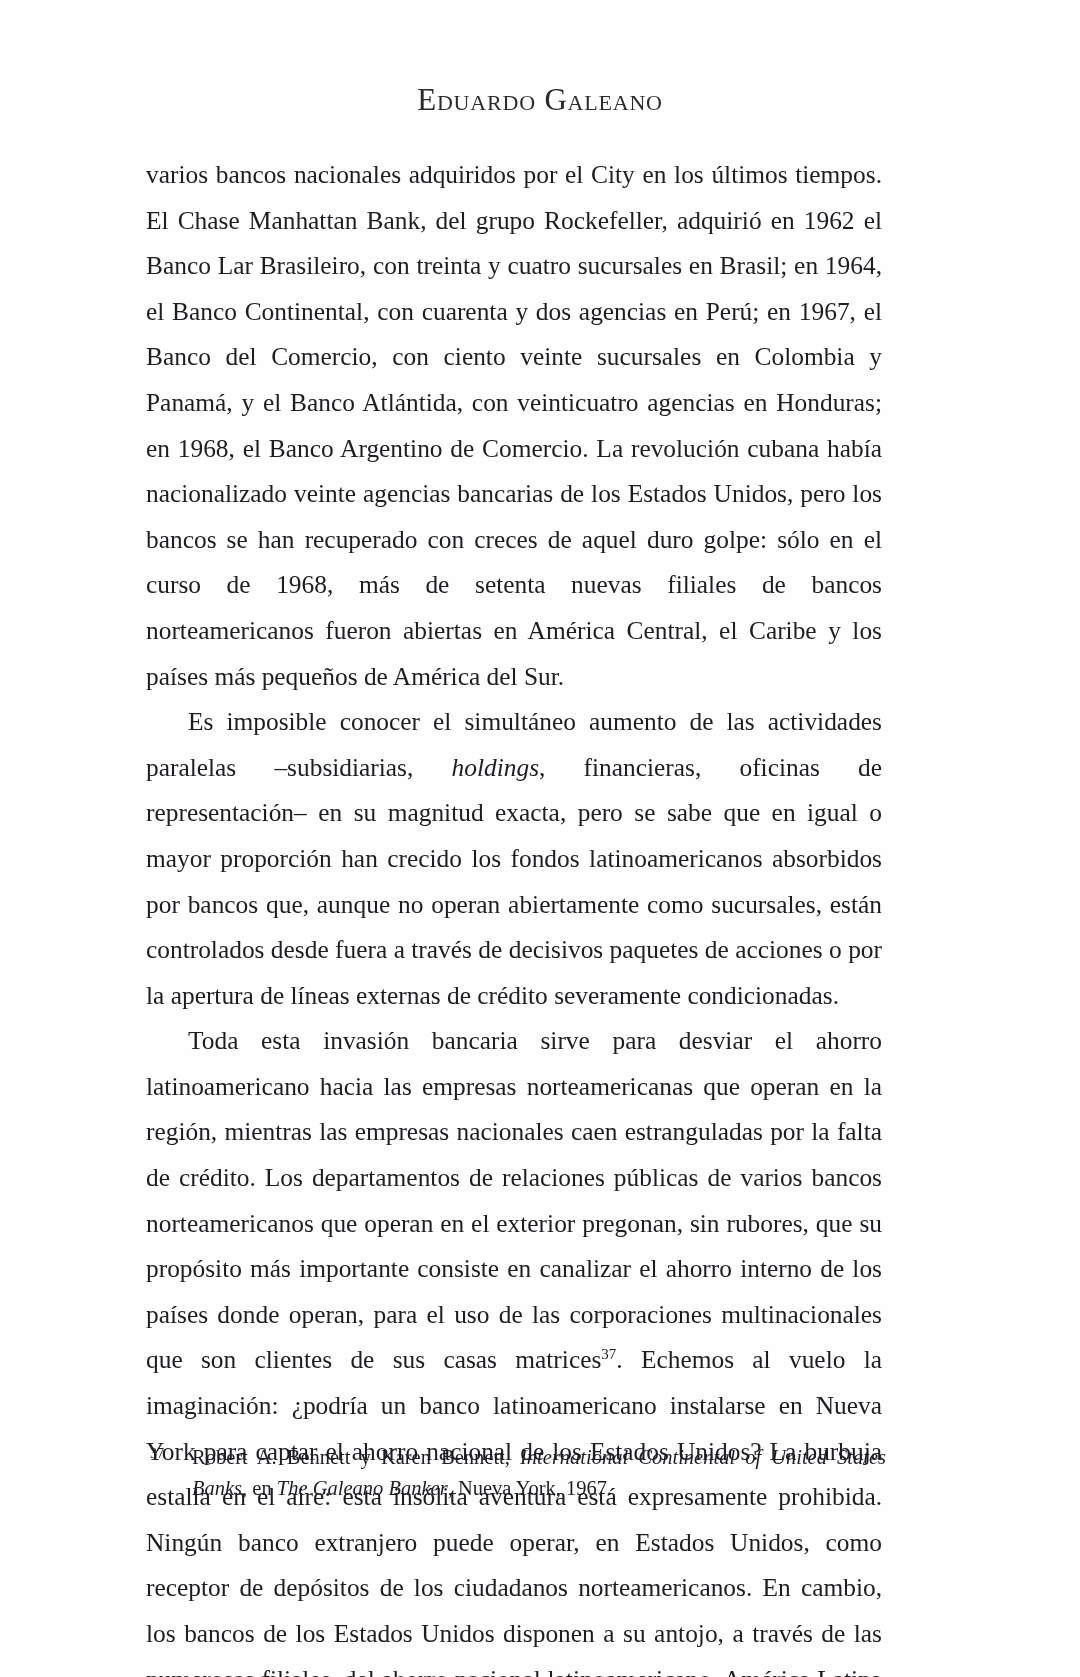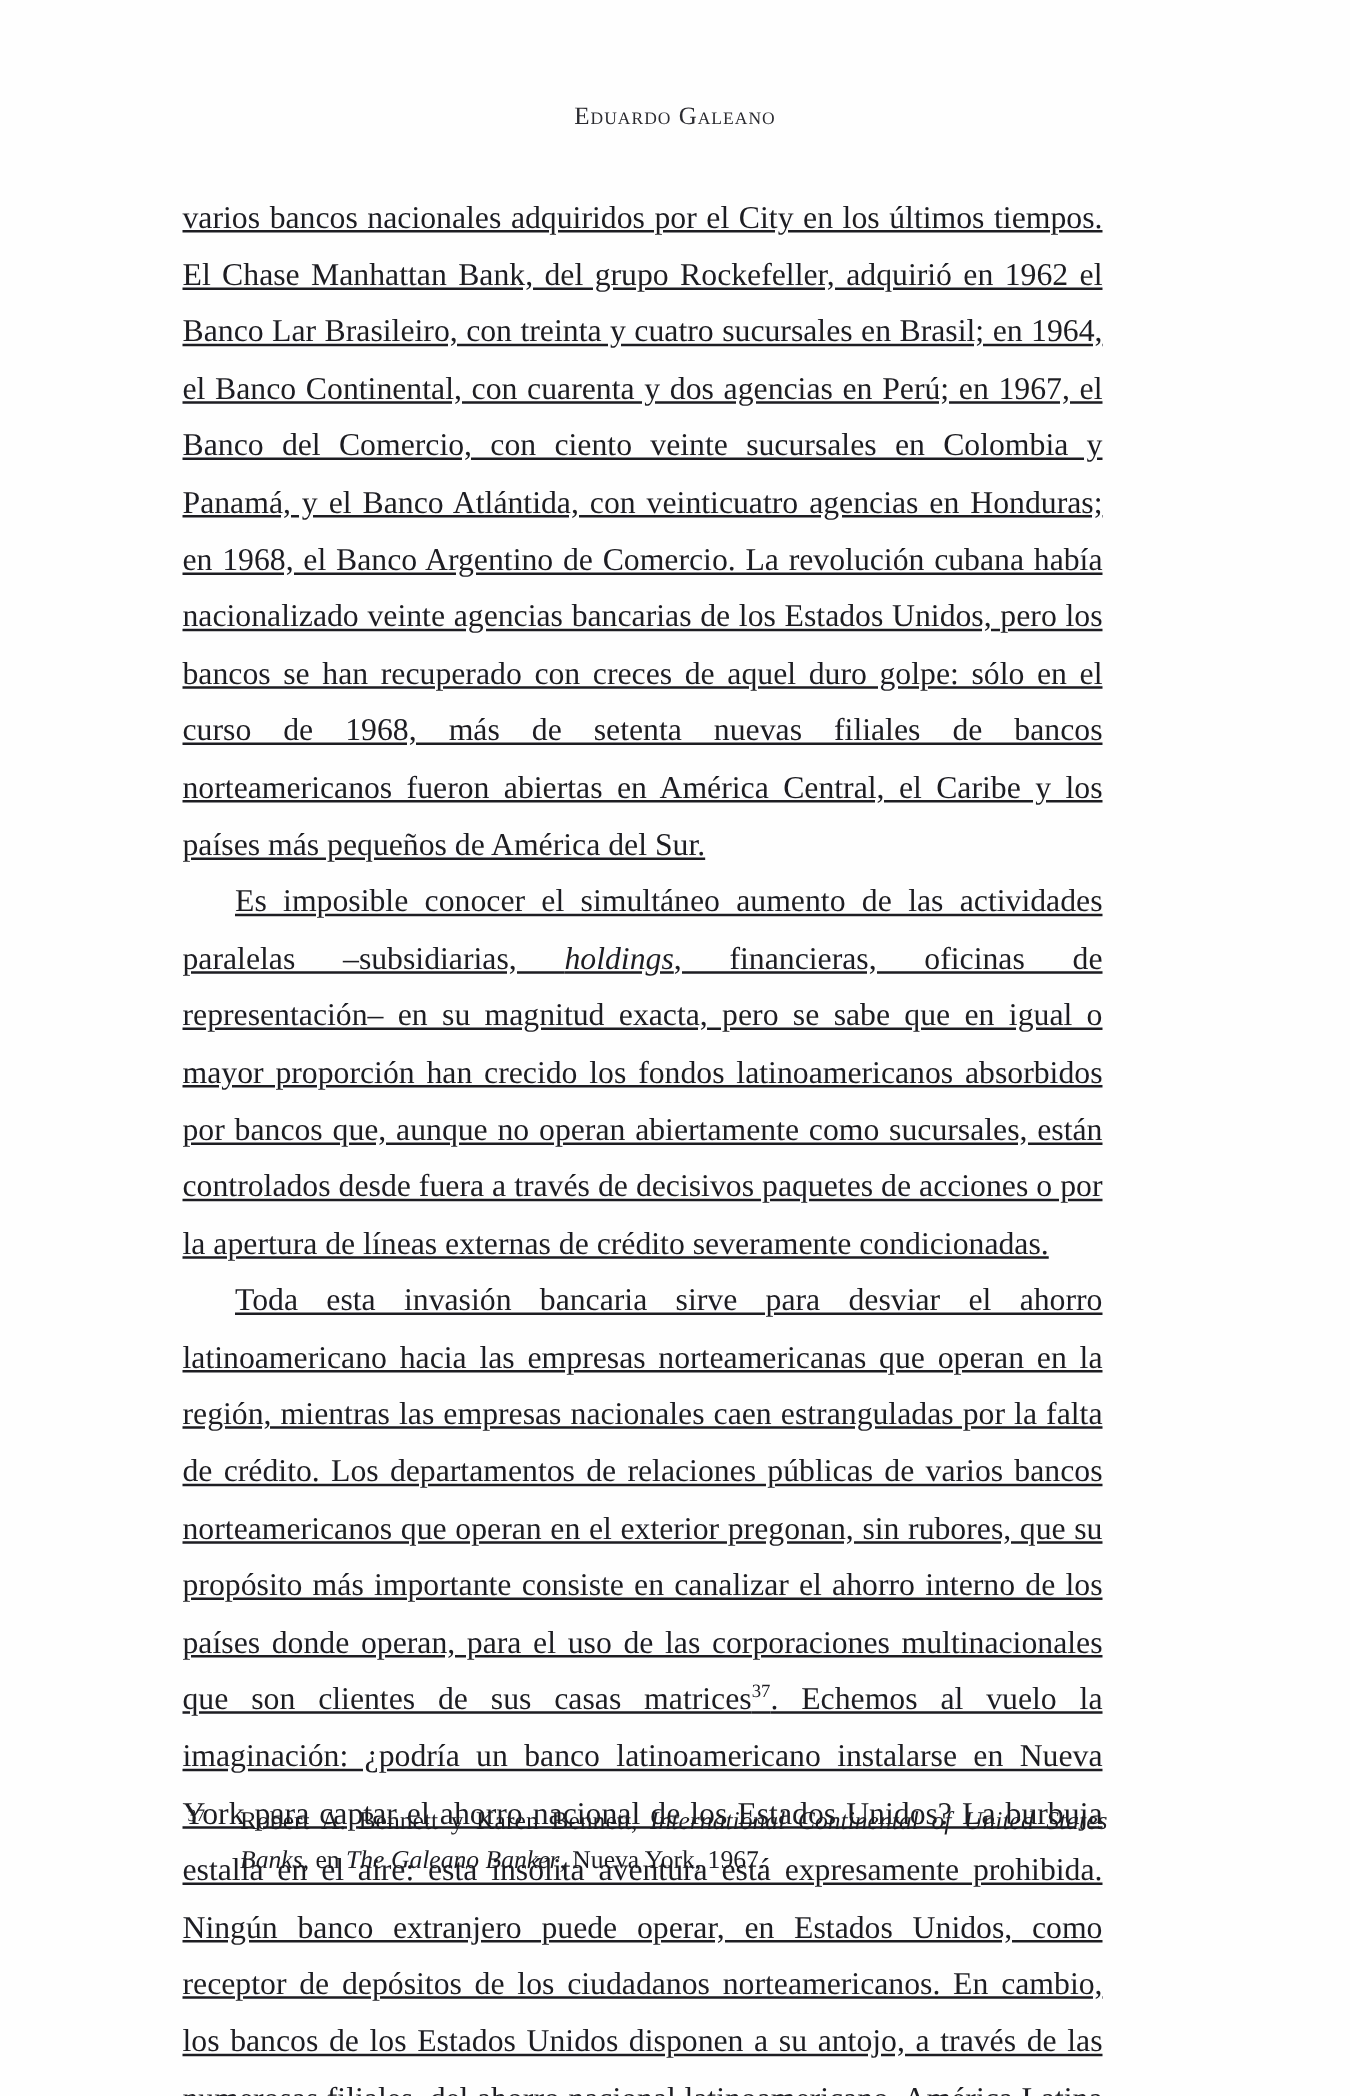--- a/index.html
+++ b/index.html
@@ -26,21 +26,21 @@
     background: #fefefe;
   }
 
   
   .running-head {
     position: absolute;
     left: 0;
     top: 82px;
     width: 1080px;
     text-align: center;
-    font-size: 20px;
+    font-size: 31px;
     letter-spacing: 0.8px;
     color: #2b2b30;
     font-variant: small-caps;
     font-family: "Liberation Serif", "DejaVu Serif", serif;
   }
 
   
   .textblock {
     position: absolute;
     left: 146px;
@@ -50,21 +50,20 @@
 
   p.body-par {
     margin: 0;
     text-align: justify;
     text-justify: inter-word;
     font-size: 25.4px;
     line-height: 45.6px;
     color: #1d1d22;
     text-indent: 0;
     hyphens: manual;
-    text-decoration: underline;
   }
 
   p.body-par.indented {
     text-indent: 42px;
   }
 
   p.body-par em {
     font-style: italic;
   }
 

